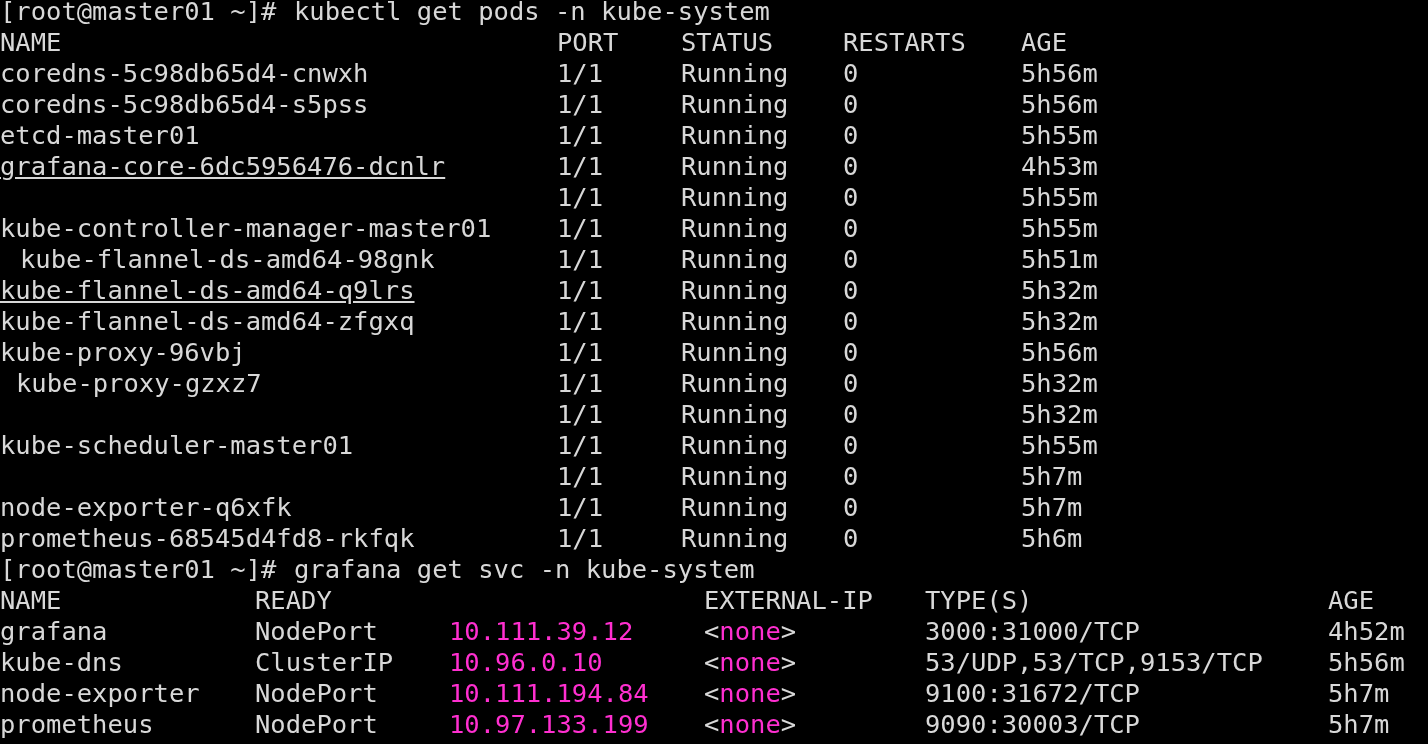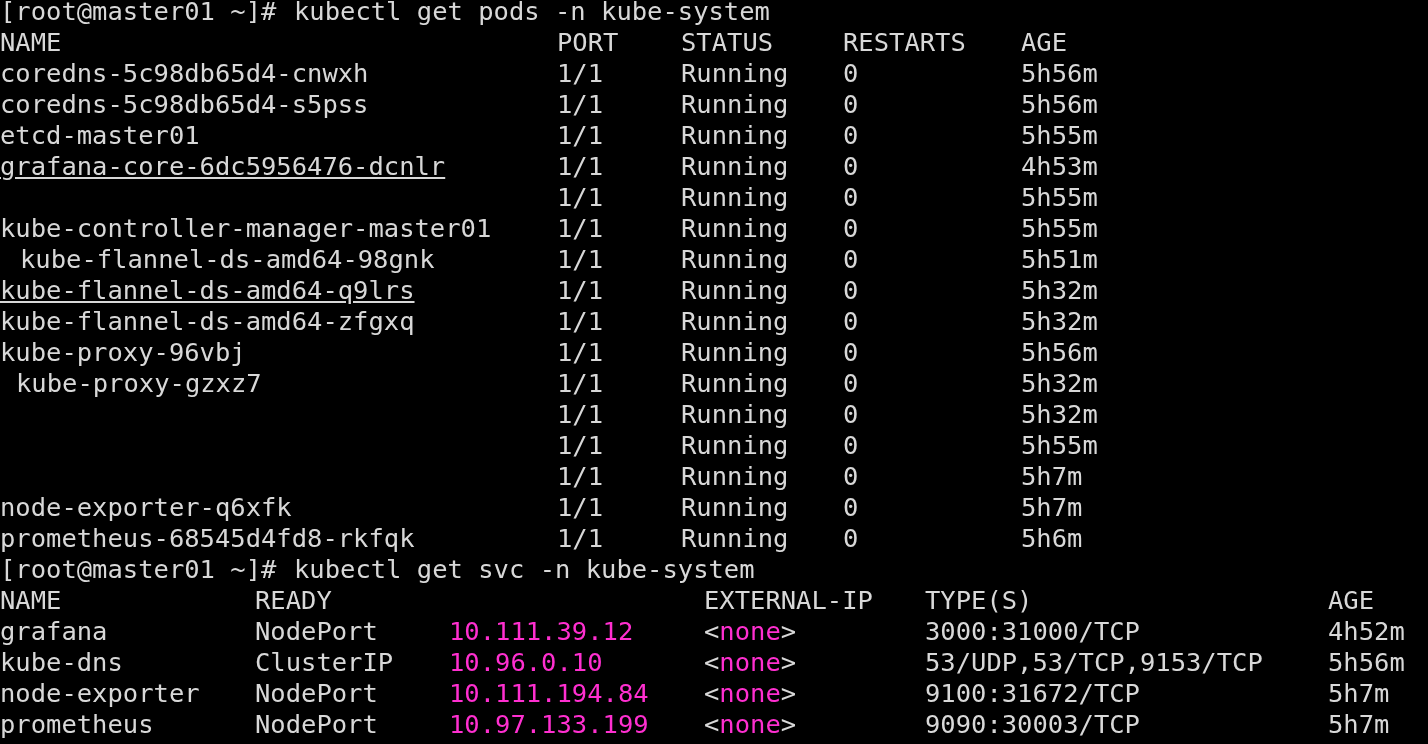--- a/index.html
+++ b/index.html
@@ -70,29 +70,29 @@
       <div class="term-line"><span class="cell c-white" style="left: 0px;">etcd-master01</span><span class="cell c-white" style="left: 557px;">1/1</span><span class="cell c-white" style="left: 681px;">Running</span><span class="cell c-white" style="left: 843px;">0</span><span class="cell c-white" style="left: 1021px;">5h55m</span></div>
       <div class="term-line"><span class="cell c-white" style="left: 0px; text-decoration: underline;">grafana-core-6dc5956476-dcnlr</span><span class="cell c-white" style="left: 557px;">1/1</span><span class="cell c-white" style="left: 681px;">Running</span><span class="cell c-white" style="left: 843px;">0</span><span class="cell c-white" style="left: 1021px;">4h53m</span></div>
       <div class="term-line"><span class="cell c-white" style="left: 557px;">1/1</span><span class="cell c-white" style="left: 681px;">Running</span><span class="cell c-white" style="left: 843px;">0</span><span class="cell c-white" style="left: 1021px;">5h55m</span></div>
       <div class="term-line"><span class="cell c-white" style="left: 0px;">kube-controller-manager-master01</span><span class="cell c-white" style="left: 557px;">1/1</span><span class="cell c-white" style="left: 681px;">Running</span><span class="cell c-white" style="left: 843px;">0</span><span class="cell c-white" style="left: 1021px;">5h55m</span></div>
       <div class="term-line"><span class="cell c-white" style="left: 0px; padding-left: 20px;">kube-flannel-ds-amd64-98gnk</span><span class="cell c-white" style="left: 557px;">1/1</span><span class="cell c-white" style="left: 681px;">Running</span><span class="cell c-white" style="left: 843px;">0</span><span class="cell c-white" style="left: 1021px;">5h51m</span></div>
       <div class="term-line"><span class="cell c-white" style="left: 0px; text-decoration: underline;">kube-flannel-ds-amd64-q9lrs</span><span class="cell c-white" style="left: 557px;">1/1</span><span class="cell c-white" style="left: 681px;">Running</span><span class="cell c-white" style="left: 843px;">0</span><span class="cell c-white" style="left: 1021px;">5h32m</span></div>
       <div class="term-line"><span class="cell c-white" style="left: 0px;">kube-flannel-ds-amd64-zfgxq</span><span class="cell c-white" style="left: 557px;">1/1</span><span class="cell c-white" style="left: 681px;">Running</span><span class="cell c-white" style="left: 843px;">0</span><span class="cell c-white" style="left: 1021px;">5h32m</span></div>
       <div class="term-line"><span class="cell c-white" style="left: 0px;">kube-proxy-96vbj</span><span class="cell c-white" style="left: 557px;">1/1</span><span class="cell c-white" style="left: 681px;">Running</span><span class="cell c-white" style="left: 843px;">0</span><span class="cell c-white" style="left: 1021px;">5h56m</span></div>
       <div class="term-line"><span class="cell c-white" style="left: 16px;">kube-proxy-gzxz7</span><span class="cell c-white" style="left: 557px;">1/1</span><span class="cell c-white" style="left: 681px;">Running</span><span class="cell c-white" style="left: 843px;">0</span><span class="cell c-white" style="left: 1021px;">5h32m</span></div>
       <div class="term-line"><span class="cell c-white" style="left: 557px;">1/1</span><span class="cell c-white" style="left: 681px;">Running</span><span class="cell c-white" style="left: 843px;">0</span><span class="cell c-white" style="left: 1021px;">5h32m</span></div>
-      <div class="term-line"><span class="cell c-white" style="left: 557px;">1/1</span><span class="cell c-white" style="left: 681px;">Running</span><span class="cell c-white" style="left: 843px;">0</span><span class="cell c-white" style="left: 1021px;">5h55m</span></div>
+      <div class="term-line"><span class="cell c-white" style="left: 0px;">kube-scheduler-master01</span><span class="cell c-white" style="left: 557px;">1/1</span><span class="cell c-white" style="left: 681px;">Running</span><span class="cell c-white" style="left: 843px;">0</span><span class="cell c-white" style="left: 1021px;">5h55m</span></div>
       <div class="term-line"><span class="cell c-white" style="left: 557px;">1/1</span><span class="cell c-white" style="left: 681px;">Running</span><span class="cell c-white" style="left: 843px;">0</span><span class="cell c-white" style="left: 1021px;">5h7m</span></div>
       <div class="term-line"><span class="cell c-white" style="left: 0px; text-align: right;">node-exporter-q6xfk</span><span class="cell c-white" style="left: 557px;">1/1</span><span class="cell c-white" style="left: 681px;">Running</span><span class="cell c-white" style="left: 843px;">0</span><span class="cell c-white" style="left: 1021px;">5h7m</span></div>
       <div class="term-line"><span class="cell c-white" style="left: 0px;">prometheus-68545d4fd8-rkfqk</span><span class="cell c-white" style="left: 557px;">1/1</span><span class="cell c-white" style="left: 681px;">Running</span><span class="cell c-white" style="left: 843px;">0</span><span class="cell c-white" style="left: 1021px;">5h6m</span></div>
     </div>
 
   <div class="term-line">
     <span class="cell c-white" style="left:0px">[root@master01 ~]#</span>
-    <span class="cell c-white" style="left:294px">kubectl get svc -n kube-system</span>
+    <span class="cell c-white" style="left:294px">grafana get svc -n kube-system</span>
   </div>
 
   <div class="term-line">
     <span class="cell c-white" style="left:0px">NAME</span>
     <span class="cell c-white" style="left:255px">READY</span>
     <span class="cell c-white" style="left:704px">EXTERNAL-IP</span>
     <span class="cell c-white" style="left:925px">TYPE(S)</span>
     <span class="cell c-white" style="left:1328px">AGE</span>
   </div>
 

